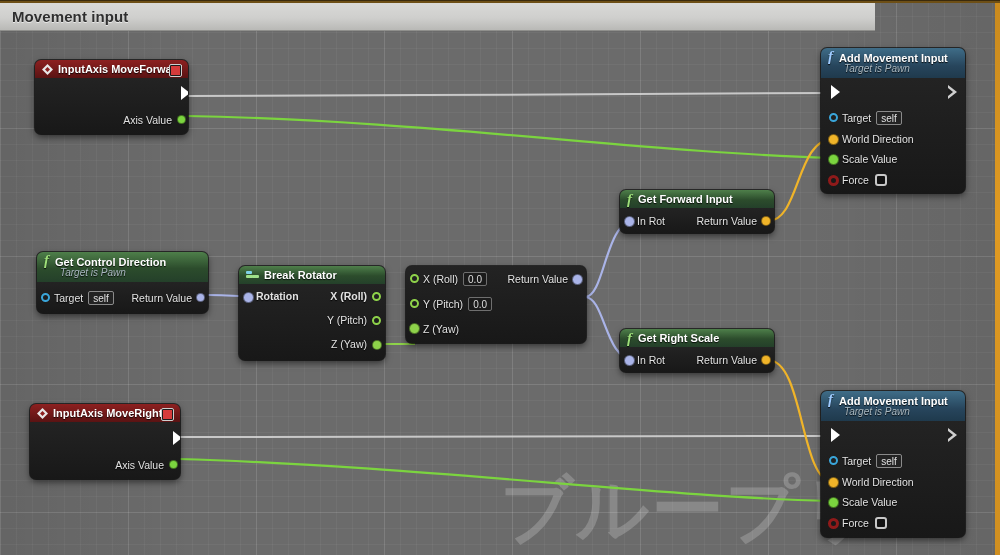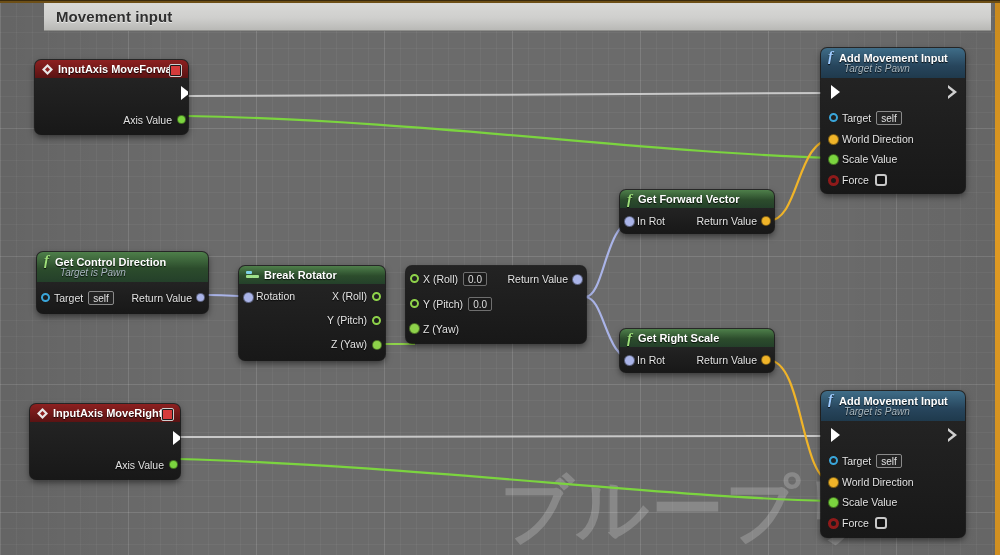--- a/index.html
+++ b/index.html
@@ -42,25 +42,25 @@
   #frame-top{
     position:absolute;top:0;left:0;width:1000px;height:3px;
     background:#6d4f16;
   }
   #frame-top-dark{
     position:absolute;top:0;left:0;width:1000px;height:1px;background:#3a2a0c;
   }
 
   
   #titlebar{
-    position:absolute;left:0;top:3px;width:947px;height:28px;
+    position:absolute;left:0;top:3px;width:875px;height:28px;
     background:linear-gradient(180deg,#d9d9d7 0%,#cfcfcd 55%,#b9b9b6 100%);
     border-bottom:1px solid #8f8f8c;
     box-sizing:border-box;
-    display:flex;align-items:center;margin-left:44px;
+    display:flex;align-items:center;
   }
   #titlebar .title{
     font-size:15px;font-weight:bold;color:#2f2f2f;
     padding-left:12px;letter-spacing:.1px;
     text-shadow:0 1px 0 rgba(255,255,255,.6);
   }
 
   
   #watermark{
     position:absolute;left:500px;top:462px;
@@ -309,21 +309,21 @@
       </div>
     </div>
   </div>
 
   <div class="node" id="n-br" style="left:239px;top:266px;width:146px;">
     <div class="hdr hdr-pure">
       <span class="ico ico-break"></span>
       <span class="htext">Break Rotator</span>
     </div>
     <div class="body" style="height:76px;">
-      <div class="row" style="height:24px;padding-left:17px;">
+      <div class="row" style="height:24px;padding-left:17px;font-weight:bold;">
         <span class="pin solid c-rot" style="left:4px;top:8px;width:11px;height:11px;"></span>
         <span class="pin-label">Rotation</span>
         <span class="pin-label" style="position:absolute;right:18px;">X (Roll)</span>
         <span class="pin hollow c-lgreen" style="right:4px;top:8px;"></span>
       </div>
       <div class="row" style="height:24px;">
         <span class="pin-label" style="position:absolute;right:18px;">Y (Pitch)</span>
         <span class="pin hollow c-lgreen" style="right:4px;top:8px;"></span>
       </div>
       <div class="row" style="height:24px;">
@@ -350,21 +350,21 @@
       <div class="row" style="height:25px;padding-left:17px;">
         <span class="pin solid c-lgreen" style="left:3px;top:7px;width:11px;height:11px;"></span>
         <span class="pin-label">Z (Yaw)</span>
       </div>
     </div>
   </div>
 
   <div class="node" id="n-gfv" style="left:620px;top:190px;width:154px;">
     <div class="hdr hdr-pure">
       <span class="ico-f green">f</span>
-      <span class="htext">Get Forward Vector</span>
+      <span class="htext">Get Forward Input</span>
     </div>
     <div class="body" style="height:25px;">
       <div class="row" style="height:25px;padding-left:17px;">
         <span class="pin solid c-rot" style="left:4px;top:8px;width:11px;height:11px;"></span>
         <span class="pin-label">In Rot</span>
         <span class="pin-label" style="position:absolute;right:17px;">Return Value</span>
         <span class="pin solid c-yellow" style="right:3px;top:8px;width:10px;height:10px;"></span>
       </div>
     </div>
   </div>

